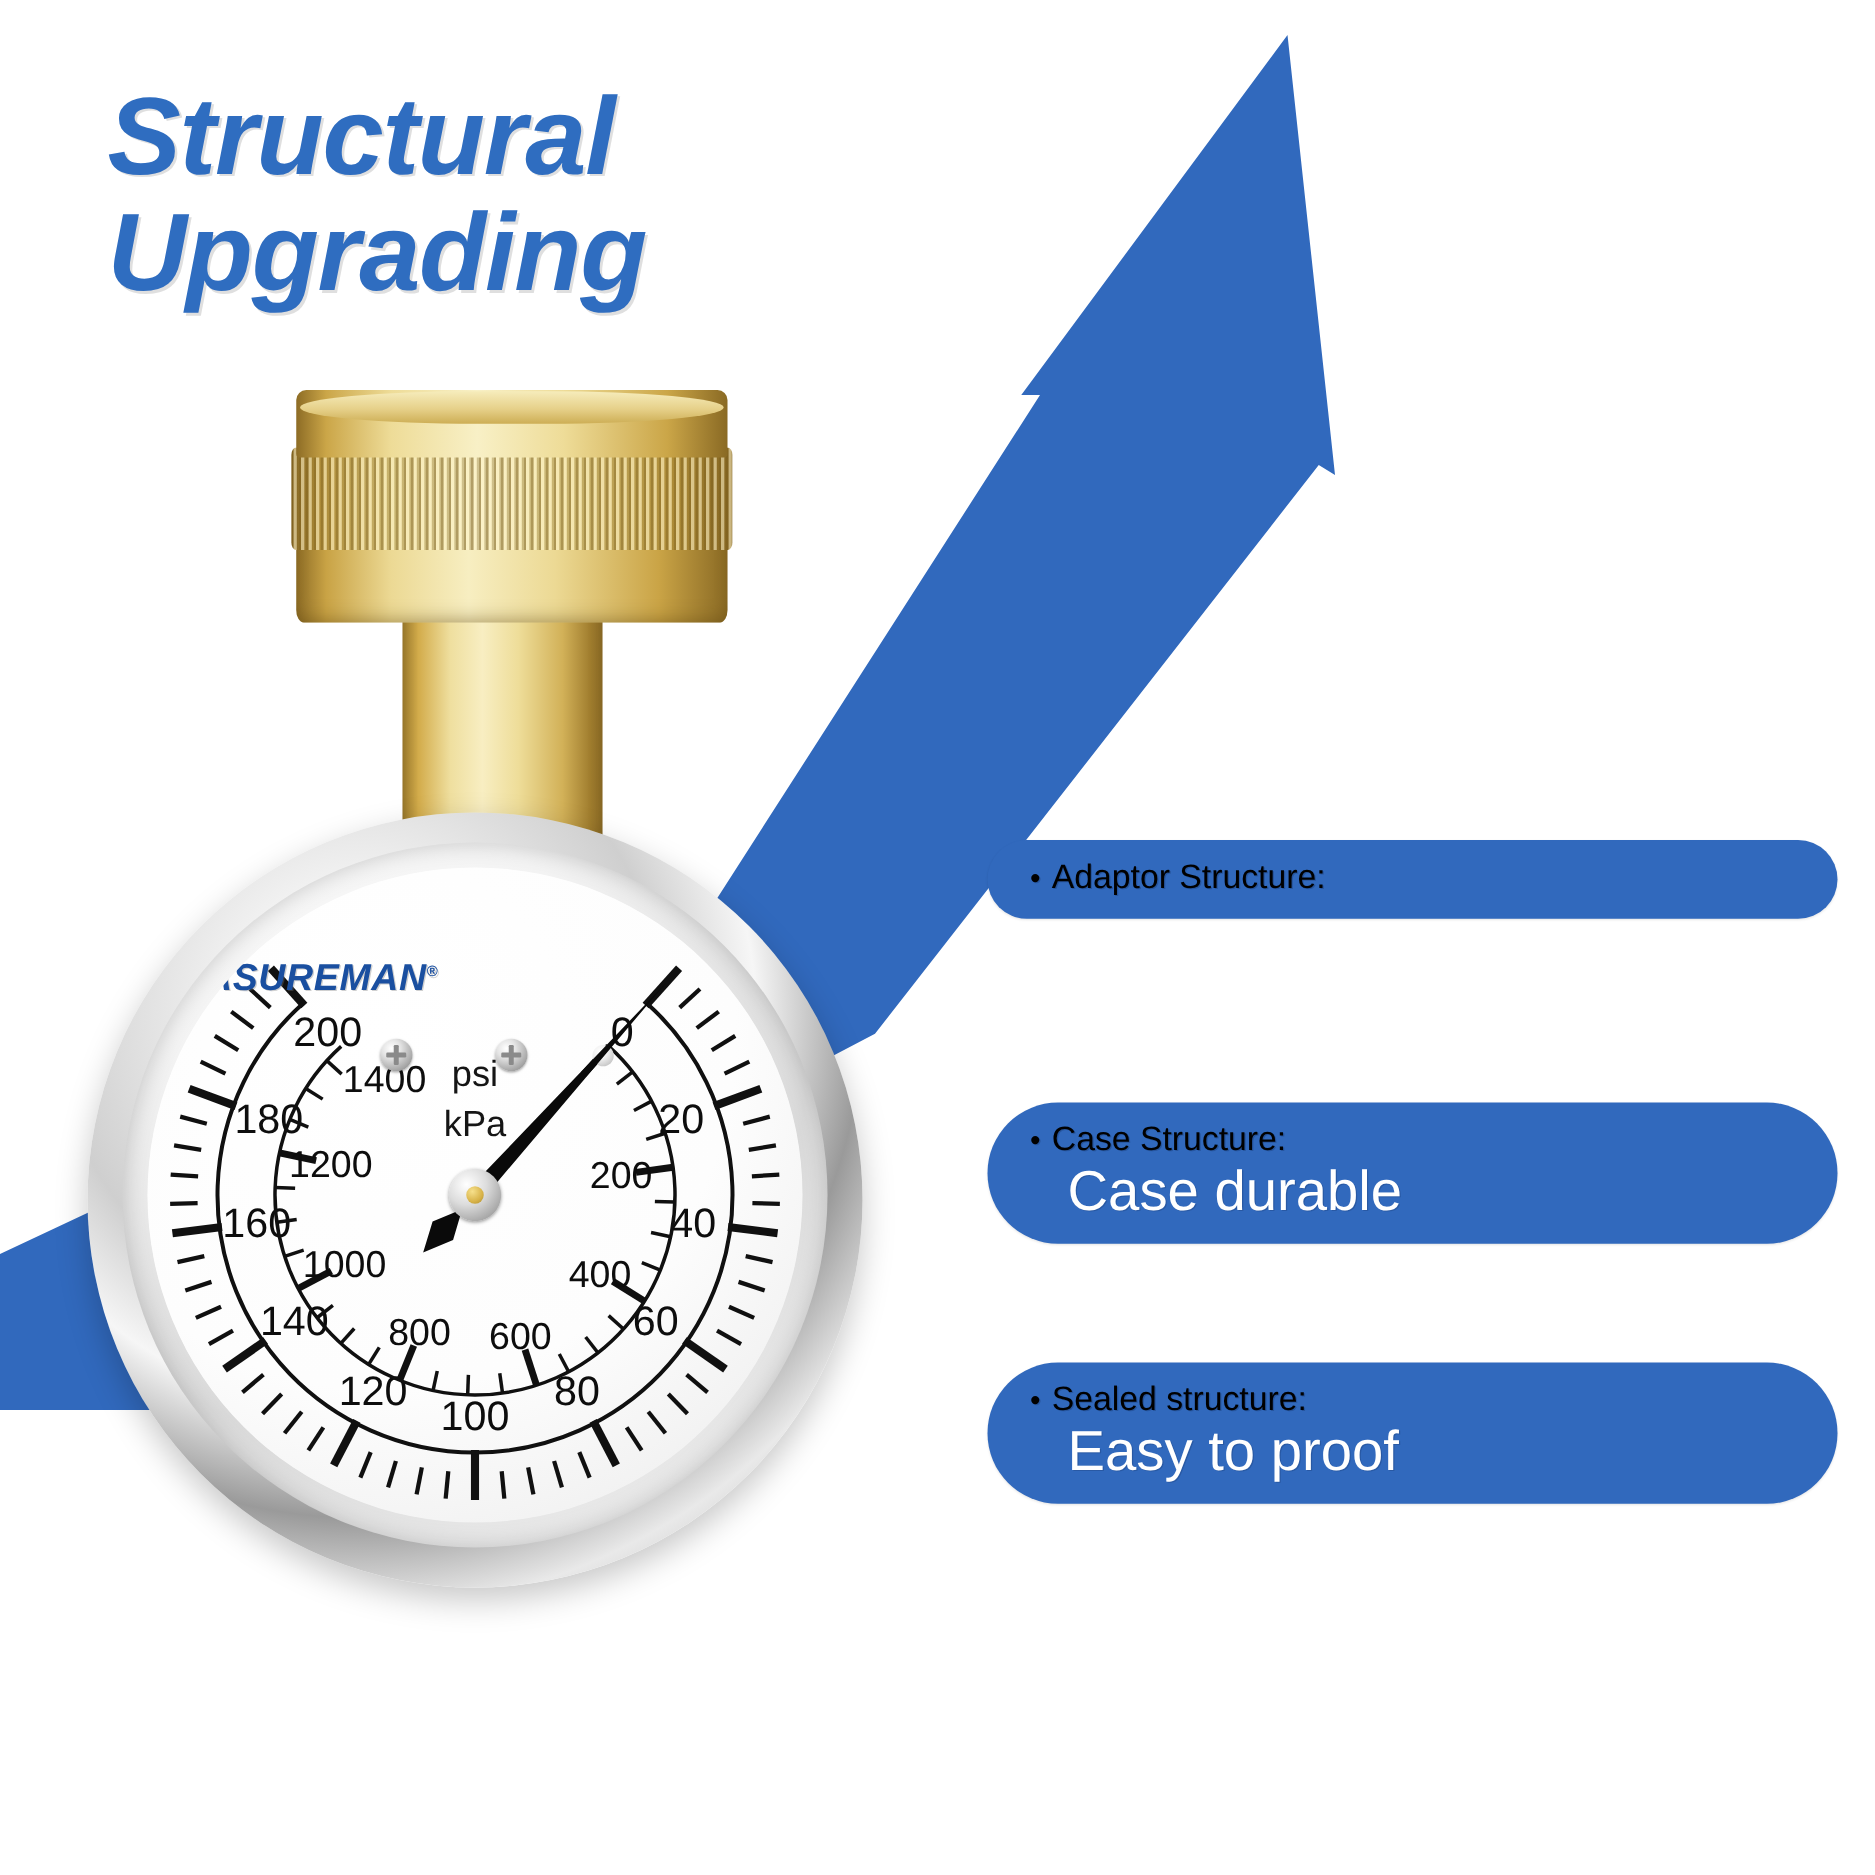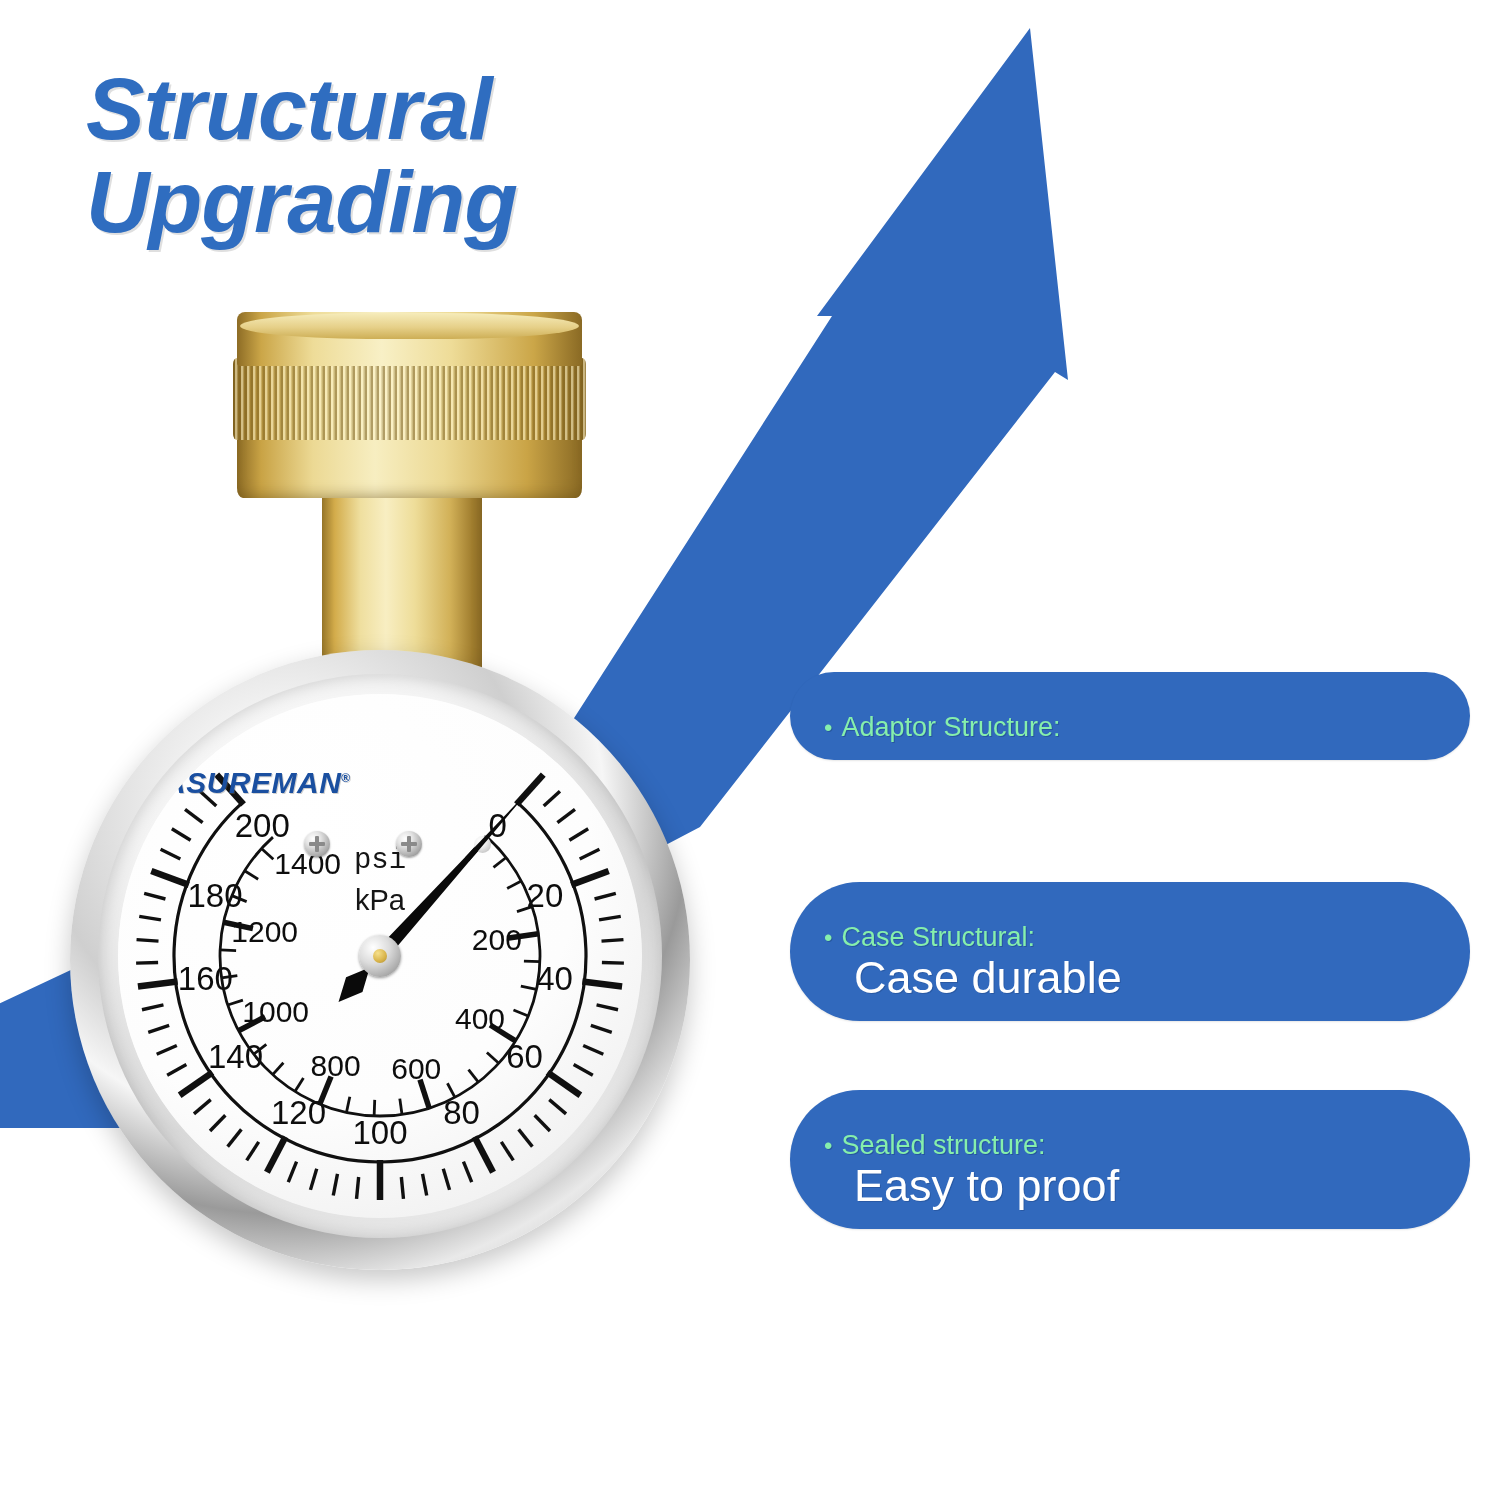--- a/index.html
+++ b/index.html
@@ -85,21 +85,21 @@
     background:radial-gradient(circle at 36% 26%, #ffffff 0%, #fdfdfd 55%, #f0f0f0 85%, #e6e6e6 100%);
   }
   .dial-svg{position:absolute;left:0;top:0;}
   .logo{
     position:absolute;left:0;top:72px;width:524px;
     font-weight:bold;font-style:italic;font-size:30px;letter-spacing:.5px;
     color:#1a4fa0;
     text-shadow:1px 1px 0 rgba(120,120,120,.35);
   }
   .logo sup{font-size:12px;vertical-align:super;font-style:normal;}
-  .unit-psi{position:absolute;left:0;top:150px;width:524px;text-align:center;font-size:29px;color:#151515;font-family:Liberation Mono, monospace;}
+  .unit-psi{position:absolute;left:0;top:150px;width:524px;text-align:center;font-size:29px;color:#151515;font-family:Liberation Sans, sans-serif;}
   .unit-kpa{position:absolute;left:0;top:190px;width:524px;text-align:center;font-size:29px;color:#151515;}
   .screw{
     position:absolute;width:26px;height:26px;border-radius:50%;
     background:radial-gradient(circle at 35% 30%, #ffffff 0%, #e4e4e4 30%, #a9a9a9 70%, #787878 100%);
     box-shadow:0 1px 2px rgba(0,0,0,.35);
   }
   .screw::before,.screw::after{
     content:"";position:absolute;background:#8a8a8a;border-radius:1px;
   }
   .screw::before{left:50%;top:5px;width:4px;height:16px;margin-left:-2px;}
@@ -122,24 +122,23 @@
   .pills{position:absolute;left:0;top:0;width:1500px;height:1500px;z-index:6;}
   .pill{
     position:absolute;
     background:#3169bd;
     border-radius:999px;
     box-sizing:border-box;
     padding:14px 34px 18px 34px;
     box-shadow:0 1px 2px rgba(0,0,0,.10);
   }
   .pill-head{
-    color:#86efac;font-size:27px;line-height:1.12;
+    color:#000000;font-size:27px;line-height:1.12;
     text-shadow:1px 1px 0 rgba(20,50,100,.35);
     white-space:nowrap;
-    margin-top:26px;
   }
   .pill-head .dot{font-size:24px;margin-right:9px;}
   .pill-main{
     color:#ffffff;font-size:45px;line-height:1.1;
     margin-left:30px;margin-top:1px;
     text-shadow:1px 1px 0 rgba(20,50,100,.28);
     white-space:nowrap;
   }
 </style>
 </head>
@@ -306,21 +305,21 @@
     </div>
   </div>
 
   <div class="pills">
 
     <div class="pill" style="left:790px;top:672px;width:680px;">
       <div class="pill-head"><span class="dot">•</span><span>Adaptor Structure:</span></div>
     </div>
 
     <div class="pill" style="left:790px;top:882px;width:680px;">
-      <div class="pill-head"><span class="dot">•</span><span>Case Structural:</span></div>
+      <div class="pill-head"><span class="dot">•</span><span>Case Structure:</span></div>
       <div class="pill-main">Case durable</div>
     </div>
 
     <div class="pill" style="left:790px;top:1090px;width:680px;">
       <div class="pill-head"><span class="dot">•</span><span>Sealed structure:</span></div>
       <div class="pill-main">Easy to proof</div>
     </div>
 
   </div>
 

